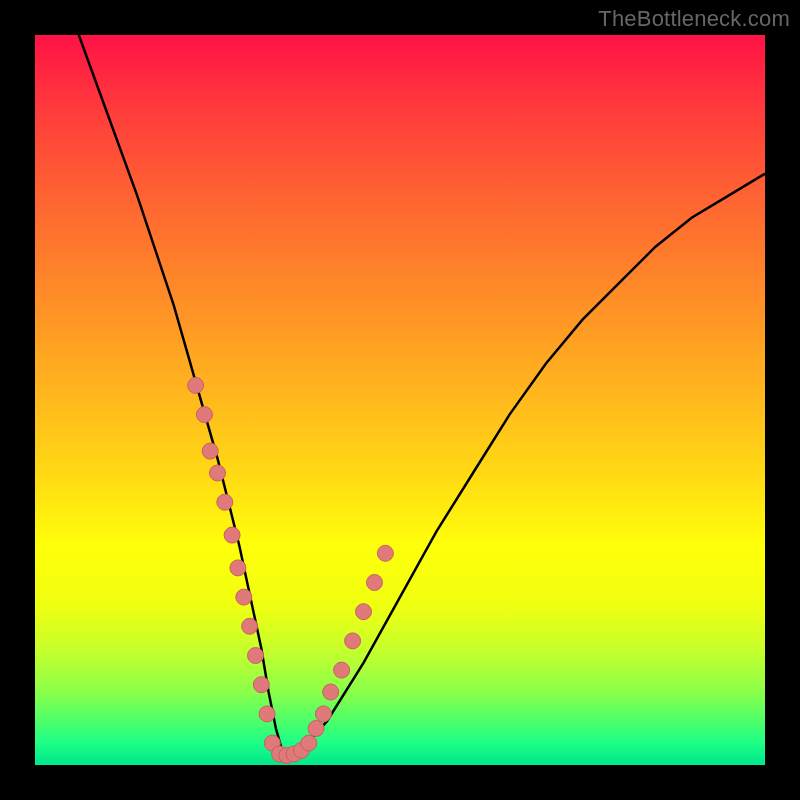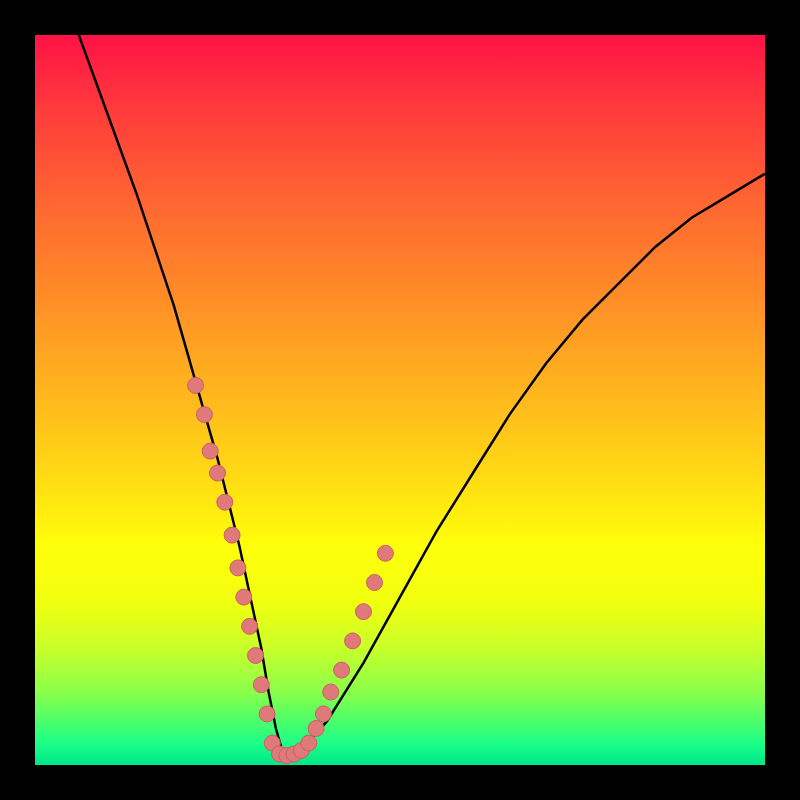--- a/index.html
+++ b/index.html
@@ -92,14 +92,15 @@
         <circle cx="288.4" cy="678.9" r="8" fill="#e07a7a" stroke="#c95f5f" stroke-width="1"></circle>
         <circle cx="295.7" cy="657.0" r="8" fill="#e07a7a" stroke="#c95f5f" stroke-width="1"></circle>
         <circle cx="306.6" cy="635.1" r="8" fill="#e07a7a" stroke="#c95f5f" stroke-width="1"></circle>
         <circle cx="317.6" cy="605.9" r="8" fill="#e07a7a" stroke="#c95f5f" stroke-width="1"></circle>
         <circle cx="328.5" cy="576.7" r="8" fill="#e07a7a" stroke="#c95f5f" stroke-width="1"></circle>
         <circle cx="339.5" cy="547.5" r="8" fill="#e07a7a" stroke="#c95f5f" stroke-width="1"></circle>
         <circle cx="350.4" cy="518.3" r="8" fill="#e07a7a" stroke="#c95f5f" stroke-width="1"></circle>
       </g>
   </svg>
 
+  <div class="watermark">TheBottleneck.com</div>
 
 </div>
 
 </body></html>

